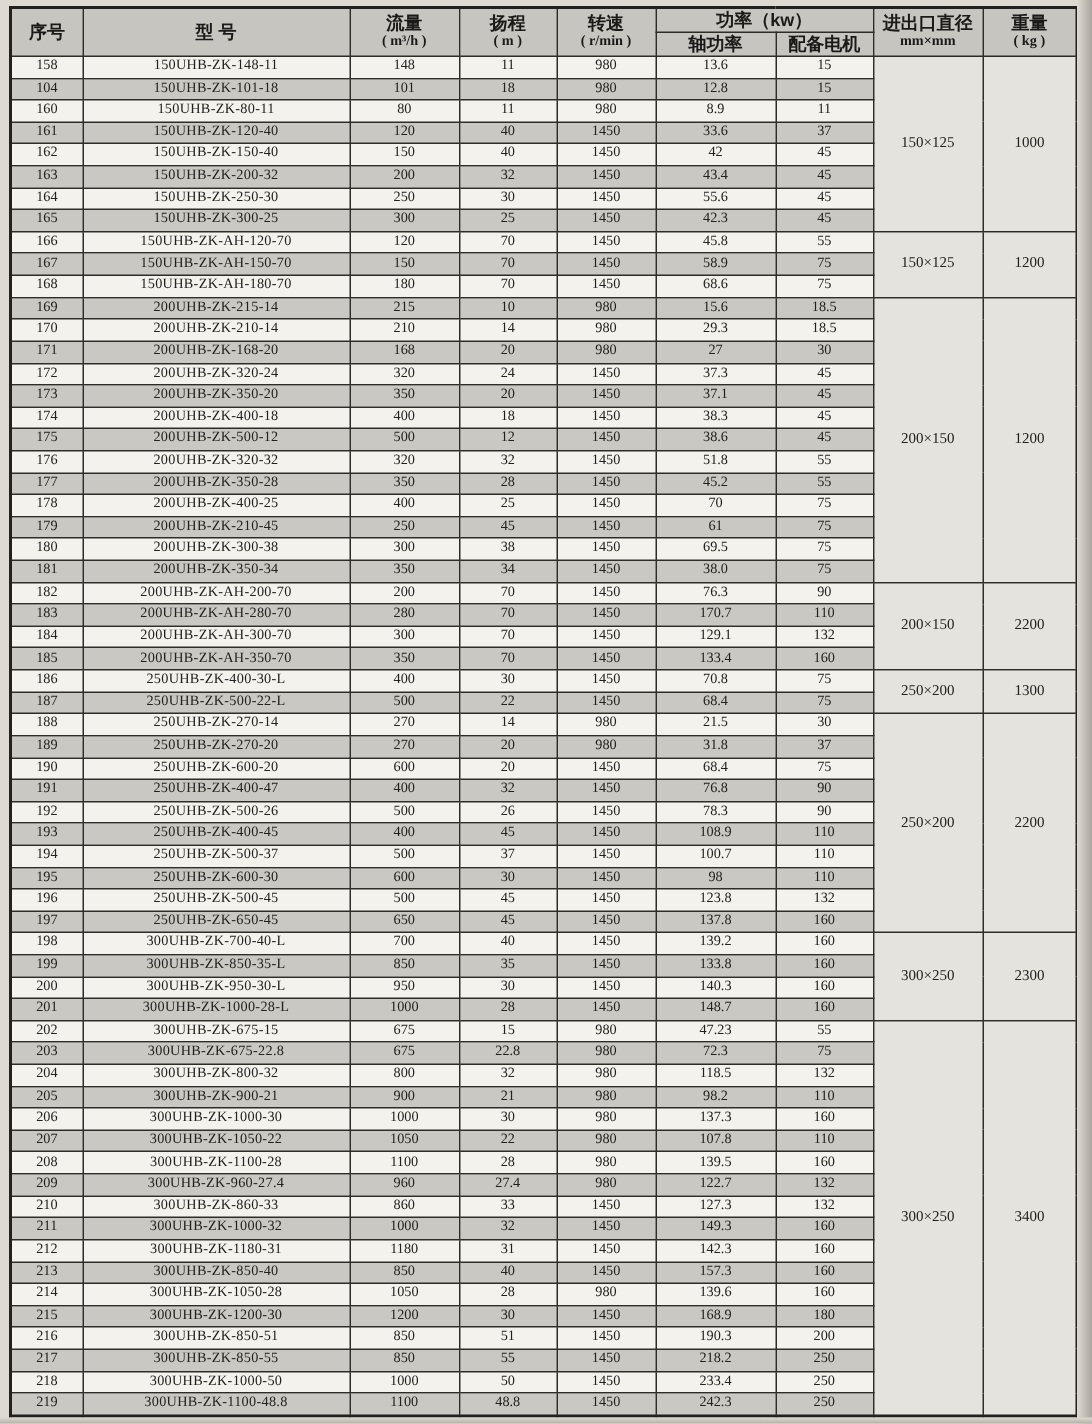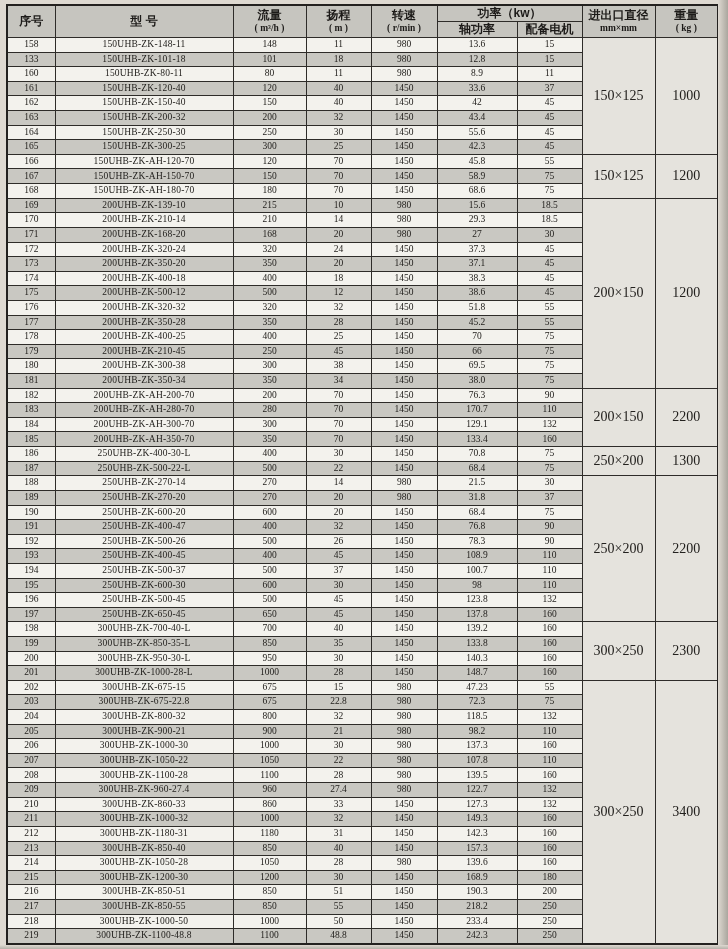--- a/index.html
+++ b/index.html
@@ -37,21 +37,21 @@
   tbody td{
     font-family:"Liberation Serif","DejaVu Serif",serif;
     font-size:9.5px;line-height:1;height:13px;
     color:#23211e;
   }
   tbody tr.odd td{background:#c9c8c2;}
   tbody tr.even td{background:#f3f2ed;}
   tbody td.model{letter-spacing:.2px;}
   tbody td.merged{
     background:#e5e3dd !important;
-    font-size:14px;
+    font-size:10px;
   }
 </style>
 </head>
 <body>
 
 <table class="spec">
   <colgroup>
     <col style="width:48px">
       <col style="width:178px">
       <col style="width:73px">
@@ -99,21 +99,21 @@
         <td class="model">150UHB-ZK-148-11</td>
         <td>148</td>
         <td>11</td>
         <td>980</td>
         <td>13.6</td>
         <td>15</td>
         <td class="merged" rowspan="8">150×125</td>
         <td class="merged" rowspan="8">1000</td>
       </tr>
       <tr class="odd">
-        <td>133</td>
+        <td>104</td>
         <td class="model">150UHB-ZK-101-18</td>
         <td>101</td>
         <td>18</td>
         <td>980</td>
         <td>12.8</td>
         <td>15</td>
       </tr>
       <tr class="even">
         <td>160</td>
         <td class="model">150UHB-ZK-80-11</td>
@@ -192,21 +192,21 @@
         <td>168</td>
         <td class="model">150UHB-ZK-AH-180-70</td>
         <td>180</td>
         <td>70</td>
         <td>1450</td>
         <td>68.6</td>
         <td>75</td>
       </tr>
       <tr class="odd">
         <td>169</td>
-        <td class="model">200UHB-ZK-139-10</td>
+        <td class="model">200UHB-ZK-215-14</td>
         <td>215</td>
         <td>10</td>
         <td>980</td>
         <td>15.6</td>
         <td>18.5</td>
         <td class="merged" rowspan="13">200×150</td>
         <td class="merged" rowspan="13">1200</td>
       </tr>
       <tr class="even">
         <td>170</td>
@@ -288,21 +288,21 @@
         <td>1450</td>
         <td>70</td>
         <td>75</td>
       </tr>
       <tr class="odd">
         <td>179</td>
         <td class="model">200UHB-ZK-210-45</td>
         <td>250</td>
         <td>45</td>
         <td>1450</td>
-        <td>66</td>
+        <td>61</td>
         <td>75</td>
       </tr>
       <tr class="even">
         <td>180</td>
         <td class="model">200UHB-ZK-300-38</td>
         <td>300</td>
         <td>38</td>
         <td>1450</td>
         <td>69.5</td>
         <td>75</td>

